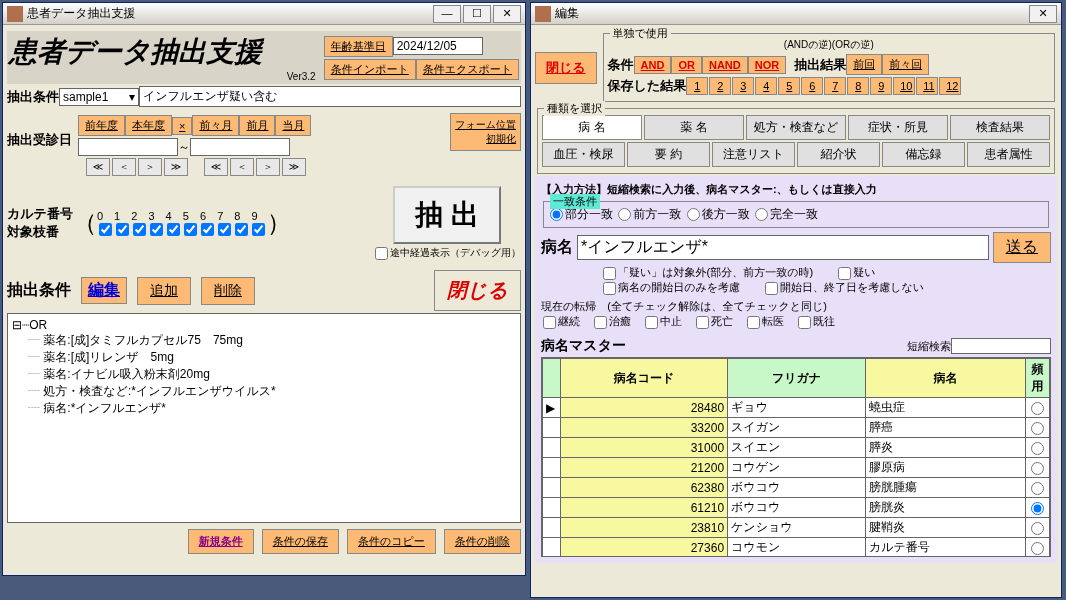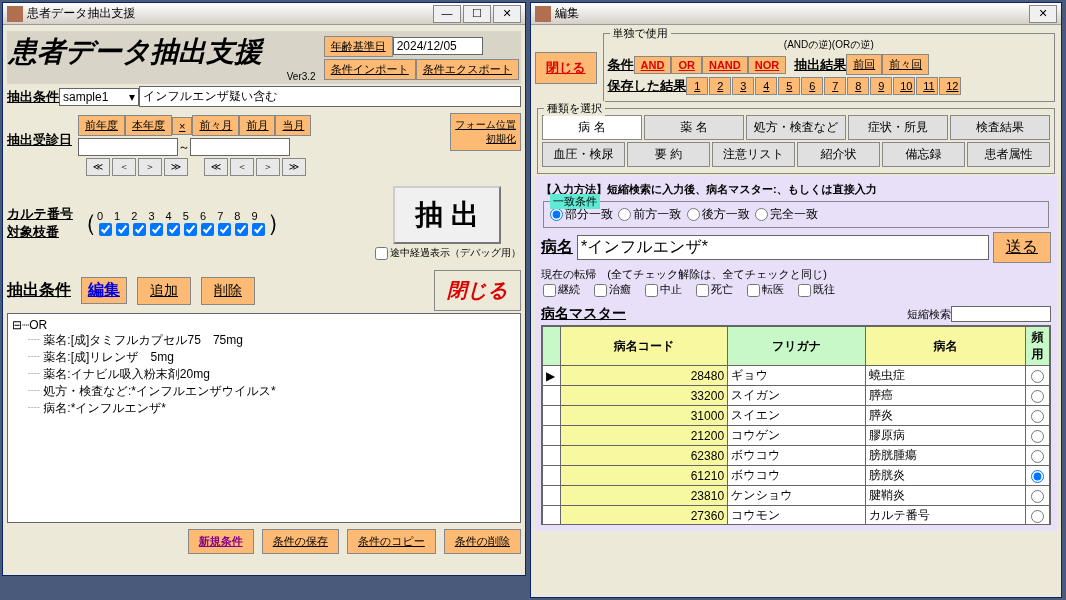--- a/index.html
+++ b/index.html
@@ -14,21 +14,21 @@
 .btn-red { color: #d00; font-weight: bold; }
 .btn-purple { color: #808; font-weight: bold; }
 .btn-blue { color: #00d; font-weight: bold; }
 .fieldbox { background: #fff; border: 1px solid #666; padding: 1px 3px; font-size: 12px; }
 .w1 { left: 2px; top: 2px; width: 524px; height: 574px; }
 .w2 { left: 530px; top: 2px; width: 532px; height: 596px; }
 .header1 { background: #d8d4c8; padding: 2px; }
 .bigtitle { font-size: 28px; font-weight: bold; font-style: italic; }
 .ver { font-size: 10px; }
 .row { display: flex; align-items: center; margin: 2px 0; }
-.lbl { font-size: 13px; font-weight: bold; text-decoration: underline; }
+.lbl { font-size: 13px; font-weight: bold; }
 .tree { background: #fff; border: 1px solid #666; height: 210px; padding: 4px; font-size: 12px; overflow: auto; }
 .tree .node { margin-left: 16px; }
 .footer-btns { display: flex; gap: 8px; margin-top: 6px; justify-content: flex-end; }
 .grp { border: 1px solid #888; padding: 4px; margin: 2px; position: relative; }
 .grp-title { position: absolute; top: -8px; left: 6px; background: #ece9d8; padding: 0 3px; font-size: 11px; }
 .tab-row { display: flex; gap: 2px; margin: 2px 0; }
 .tab-btn { flex: 1; background: #e0e0e0; border: 1px solid #888; padding: 3px 2px; text-align: center; font-size: 12px; cursor: pointer; }
 .lavender { background: #e8e0f8; padding: 6px; }
 .table { border-collapse: collapse; width: 100%; font-size: 12px; }
 .table th { background: #c8f8c8; border: 1px solid #666; padding: 2px; }
@@ -229,20 +229,26 @@
         <label><input type="radio" name="m" checked="" style=""><span>部分一致</span></label>
         <label><input type="radio" name="m" style=""><span>前方一致</span></label>
         <label><input type="radio" name="m" style=""><span>後方一致</span></label>
         <label><input type="radio" name="m" style=""><span>完全一致</span></label>
       </div>
       <div class="row" style="margin-top:4px">
         <span class="lbl" style="font-size:16px">病名</span>
         <span class="fieldbox" style="flex:1;font-size:16px;margin:0 4px">*インフルエンザ*</span>
         <span class="btn" style="font-size:16px;padding:4px 12px">送る</span>
       </div>
+      <div style="font-size:11px;margin-left:60px">
+        <label><input type="checkbox" style=""><span>「疑い」は対象外(部分、前方一致の時)</span></label>
+        <label style="margin-left:20px"><input type="checkbox" style=""><span>疑い</span></label><br>
+        <label><input type="checkbox" style=""><span>病名の開始日のみを考慮</span></label>
+        <label style="margin-left:20px"><input type="checkbox" style=""><span>開始日、終了日を考慮しない</span></label>
+      </div>
       <div style="font-size:11px;margin-top:4px">現在の転帰　(全てチェック解除は、全てチェックと同じ)</div>
       <div id="tenki-row" style="font-size:11px"><label style="margin-right: 12px;"><input type="checkbox" style="">継続</label><label style="margin-right: 12px;"><input type="checkbox" style="">治癒</label><label style="margin-right: 12px;"><input type="checkbox" style="">中止</label><label style="margin-right: 12px;"><input type="checkbox" style="">死亡</label><label style="margin-right: 12px;"><input type="checkbox" style="">転医</label><label style="margin-right: 12px;"><input type="checkbox" style="">既往</label></div>
 
       <div class="row" style="margin-top:8px">
         <span class="lbl" style="font-size:14px">病名マスター</span>
         <span style="margin-left:auto;font-size:11px">短縮検索</span>
         <span class="fieldbox" style="width:100px;height:16px"></span>
       </div>
       <div class="scroll-y">
         <table class="table">

